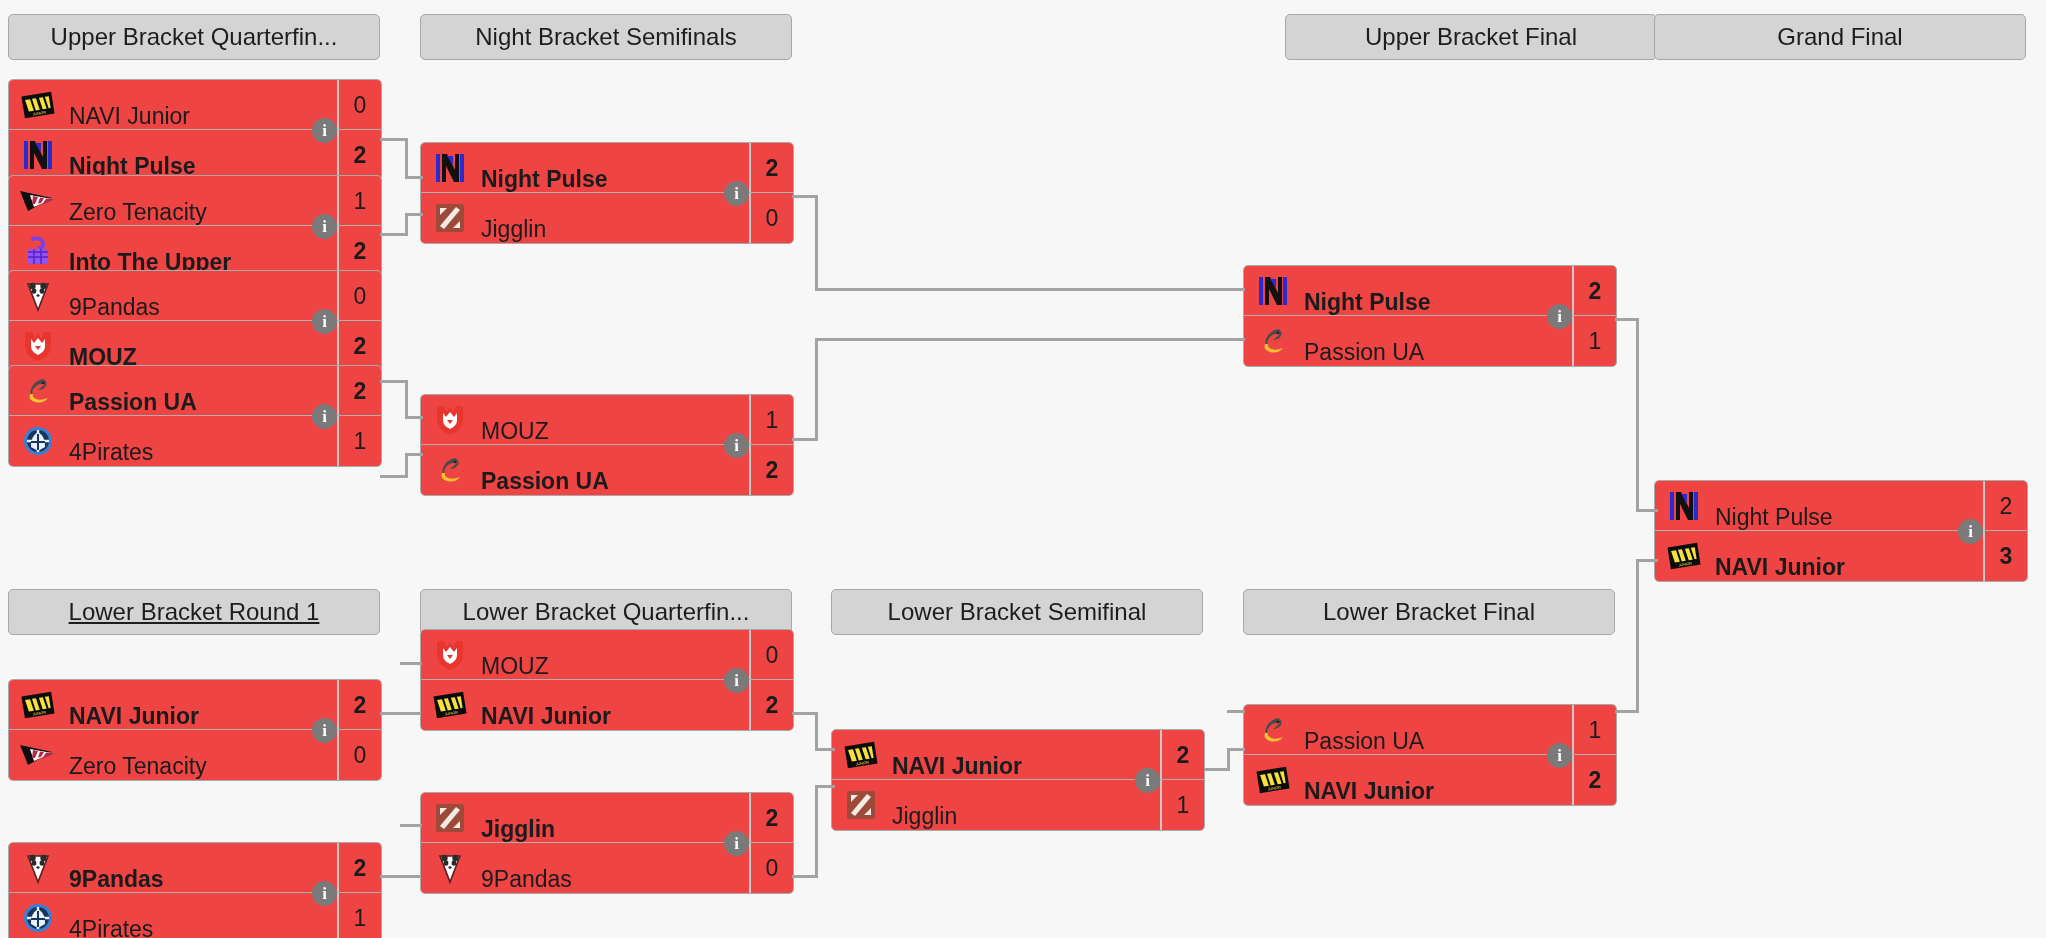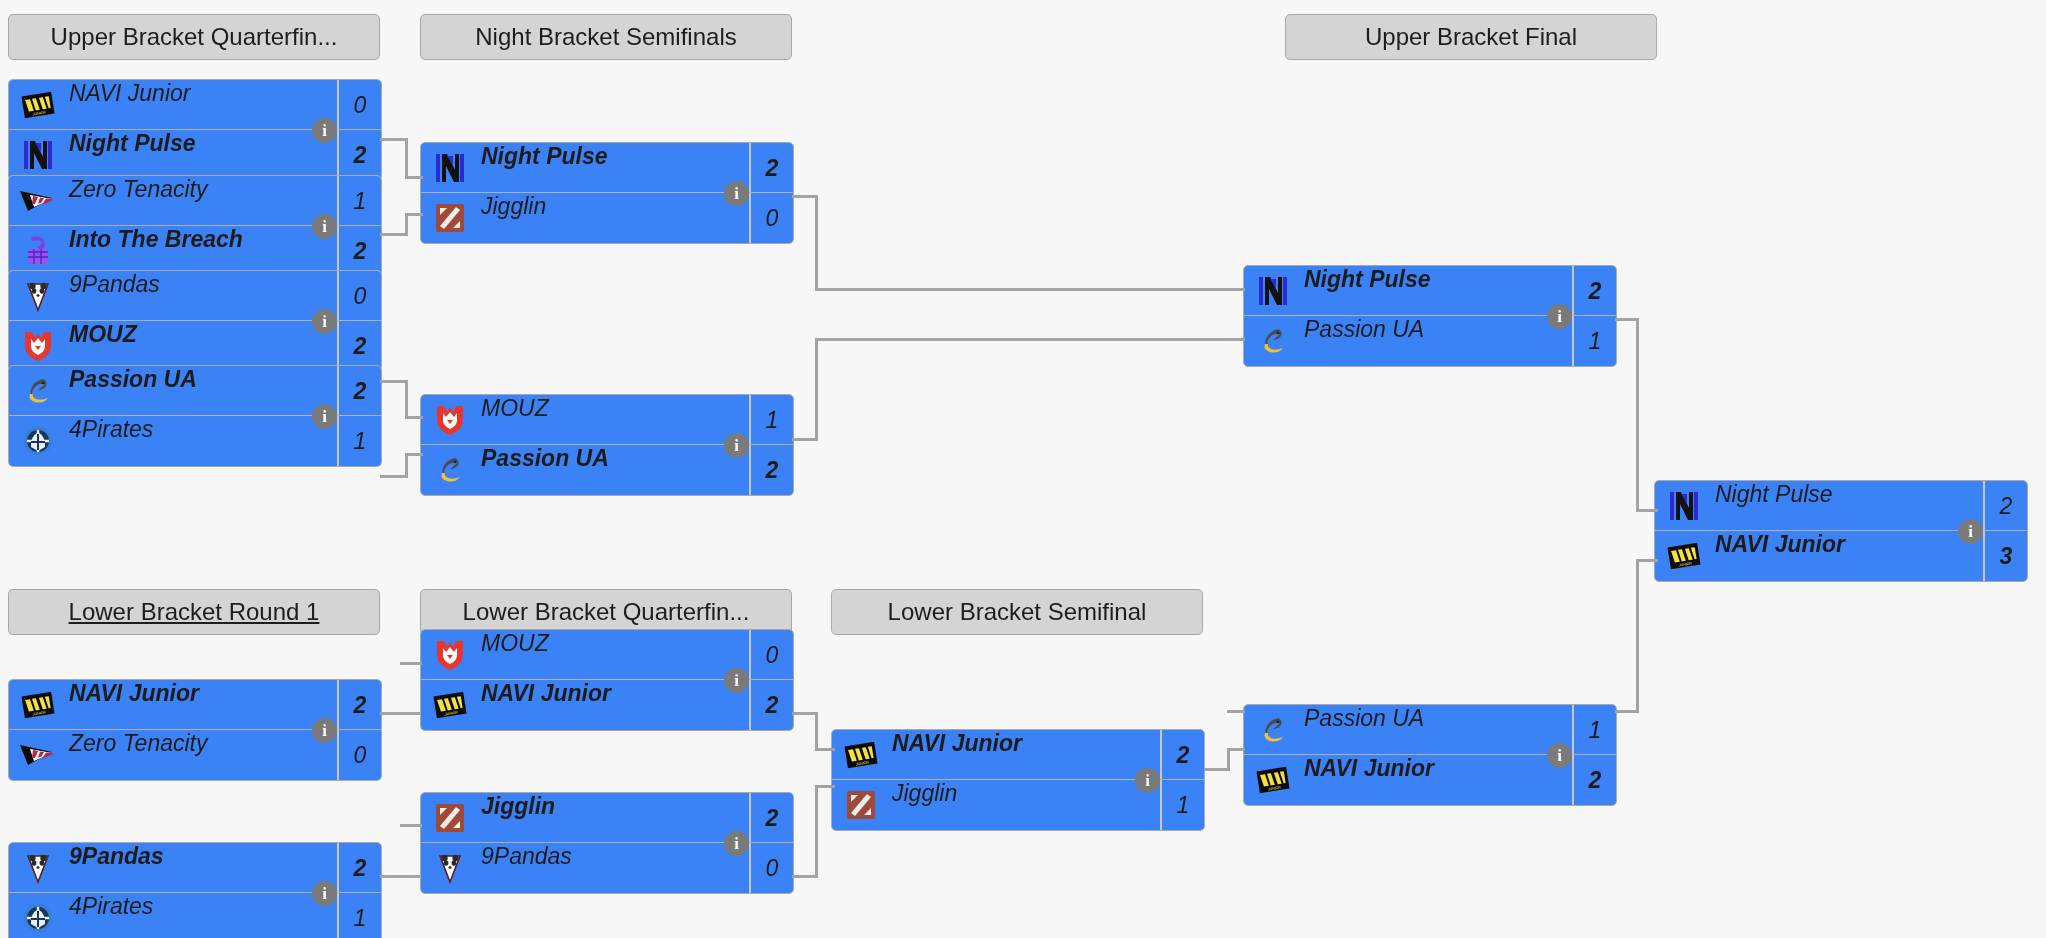--- a/index.html
+++ b/index.html
@@ -38,23 +38,22 @@
     position: absolute;
     border: 1px solid #a9a9a9;
     border-radius: 5px;
     background: #f1f1f1;
     overflow: visible;
   }
   .row {
     position: relative;
     height: 50px;
     display: flex;
-    align-items: flex-start;
-    background: #3b82f6;
-    font-style: italic;
+    align-items: flex-end;
+    background: #ef4444;
   }
   .row.top { border-radius: 4px 4px 0 0; }
   .row.bottom { border-radius: 0 0 4px 4px; }
   .row.top::after {
     content: "";
     position: absolute;
     left: 0; right: 0; bottom: -2px;
     height: 3px;
     background: #b0b0b0;
   }
@@ -118,24 +117,26 @@
   .conn.v { width: 3px; }
 </style>
 </head>
 <body>
 
 <div id="root">
 
   <div class="round-header" style="left:8px;  top:14px;  width:372px;">Upper Bracket Quarterfin...</div>
   <div class="round-header" style="left:420px; top:14px;  width:372px;">Night Bracket Semifinals</div>
   <div class="round-header" style="left:1285px;top:14px;  width:372px;">Upper Bracket Final</div>
+  <div class="round-header" style="left:1654px;top:14px;  width:372px;">Grand Final</div>
 
   <div class="round-header" style="left:8px;  top:589px; width:372px;text-decoration:underline;">Lower Bracket Round 1</div>
   <div class="round-header" style="left:831px; top:589px; width:372px;">Lower Bracket Semifinal</div>
   <div class="round-header" style="left:420px; top:589px; width:372px;">Lower Bracket Quarterfin...</div>
+  <div class="round-header" style="left:1243px;top:589px; width:372px;">Lower Bracket Final</div>
 
   <div class="conn h" style="left:380px; top:138px; width:28px;"></div>
   <div class="conn v" style="left:405px; top:138px; height:40px;"></div>
 
   <div class="conn h" style="left:380px; top:233px; width:28px;"></div>
   <div class="conn v" style="left:405px; top:215px; height:20px;"></div>
   <div class="conn h" style="left:405px; top:176px; width:18px;"></div>
   <div class="conn h" style="left:405px; top:213px; width:18px;"></div>
 
   <div class="conn h" style="left:380px; top:380px; width:28px;"></div>
@@ -229,21 +230,21 @@
     </div>
     <div class="info-icon" style="right:44px; top:38px;">i</div>
     <div class="row bottom">
       <span class="logo">
           <svg width="34" height="34" viewBox="0 0 34 34">
             <path d="M10 3 Q22 1 24 9 Q25 14 19 16 L16 13 Q21 11 20 8 Q18 5 11 7 Z" fill="#7b3fe4"></path>
             <rect x="7" y="15" width="20" height="15" rx="2" fill="#8f55f0"></rect>
             <path d="M7 18 L27 18 M7 23 L27 23 M13 15 L13 30 M20 15 L20 30" stroke="#5b1fc4" stroke-width="1.4"></path>
           </svg>
         </span>
-      <span class="tname win">Into The Breach</span>
+      <span class="tname win">Into The Upper</span>
       <span class="score win">2</span>
     </div>
   </div>
 
   <div class="match" style="left:8px; top:270px; width:374px;">
     <div class="row top">
       <span class="logo">
           <svg width="32" height="34" viewBox="0 0 32 34">
             <path d="M6 5 L26 5 L16 31 Z" fill="#ffffff" stroke="#5a1f1f" stroke-width="1.6"></path>
             <circle cx="10.5" cy="7" r="3.2" fill="#2b2b2b"></circle>

